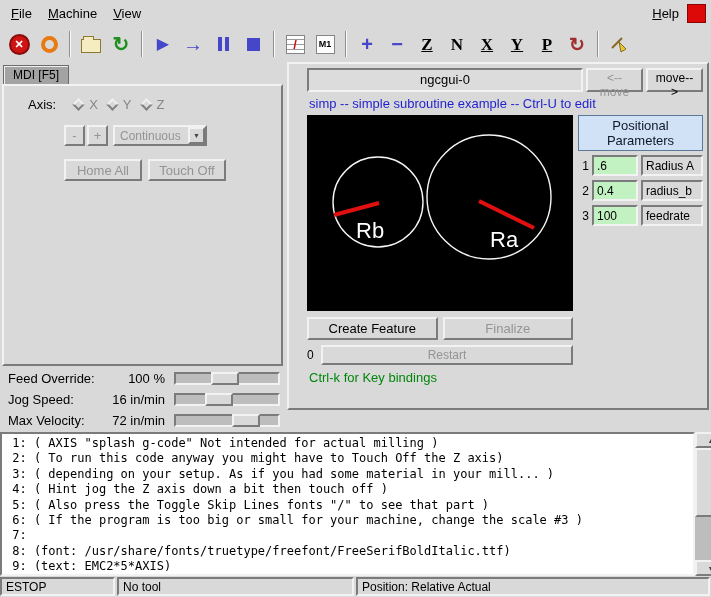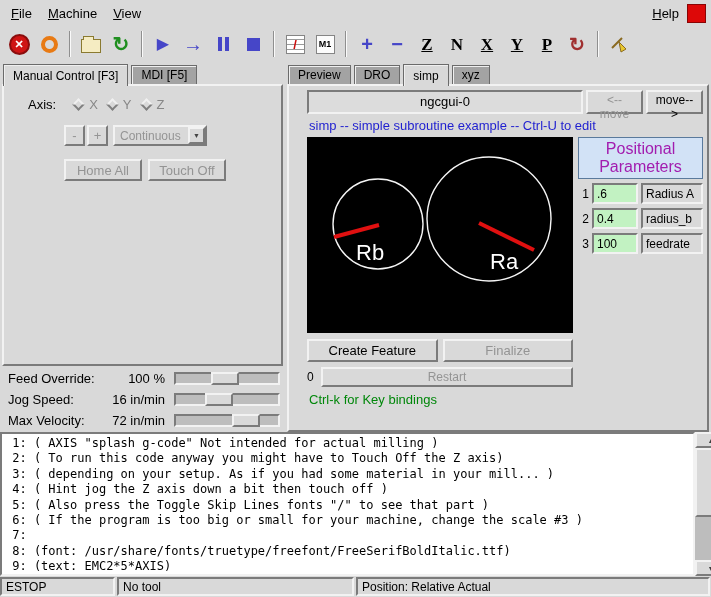--- a/index.html
+++ b/index.html
@@ -72,21 +72,21 @@
   .thumb{position:absolute;top:2px;height:13px;width:28px;background:#d9d9d9;border:2px solid;border-color:#f2f2f2 #7b7b7b #7b7b7b #f2f2f2;}
 
   
   .ngc-row{display:flex;gap:3px;padding:4px 4px 0 4px;}
   .ngc-name{flex:1;height:24px;line-height:20px;text-align:center;background:#dcdcdc;font-size:13px;}
   .btn-move{width:57px;height:24px;font-size:12px;}
   .desc{color:#1f1fd0;padding:4px 2px 4px 6px;font-size:13px;}
   .ngc-main{display:flex;gap:5px;padding:0 4px;}
   .preview-col{width:266px;flex:none;}
   .params-col{flex:1;min-width:0;}
-  .param-header{background:#d2e2f6;border:1px solid #5a7a9c;color:#a21caf;font-size:16px;text-align:center;padding:2px 0;margin-bottom:3px;}
+  .param-header{background:#d2e2f6;border:1px solid #5a7a9c;color:#0f172a;font-size:13px;text-align:center;padding:2px 0;margin-bottom:3px;}
   .param-row{display:flex;align-items:center;gap:3px;margin-top:4px;}
   .param-num{width:11px;text-align:right;font-size:12px;flex:none;}
   input.param-value{width:46px;height:21px;flex:none;background:#c2f2c2;border:2px solid;border-color:#7b7b7b #f2f2f2 #f2f2f2 #7b7b7b;font:12px "Liberation Sans",sans-serif;padding:0 3px;}
   input.param-name{flex:1;min-width:0;height:21px;background:#d9d9d9;border:2px solid;border-color:#7b7b7b #f2f2f2 #f2f2f2 #7b7b7b;font:12px "Liberation Sans",sans-serif;padding:0 3px;}
   .feature-row{display:flex;gap:5px;margin-top:6px;}
   .btn-feature{flex:1;height:23px;font-size:13px;}
   .restart-row{display:flex;align-items:center;gap:4px;margin-top:5px;}
   .restart-count{font-size:12px;width:10px;flex:none;}
   .btn-restart{flex:1;height:20px;font-size:12px;}
   .hint{color:#00870a;margin-top:5px;font-size:13px;padding-left:2px;}
@@ -186,21 +186,20 @@
         <line x1="3" y1="14" x2="13" y2="4" stroke="#8a6a20" stroke-width="2"></line>
         <path d="M10 8 L17 15 L12 18 Z" fill="#e8c830" stroke="#8a6a20" stroke-width="1"></path>
       </svg>
     </button>
   </div>
 
   <div class="main">
 
     <div class="left-col">
       <div class="tabs">
-        <span class="tab active">Manual Control [F3]</span>
         <span class="tab">MDI [F5]</span>
       </div>
       <div class="left-frame raised">
         <div class="axis-row">
           <span class="lbl">Axis:</span>
           <span class="radio"></span>
           <span class="radio-label">X</span>
           <span class="radio"></span>
           <span class="radio-label">Y</span>
           <span class="radio"></span>
@@ -241,26 +240,20 @@
           <span class="slider-value">72 in/min</span>
           <span class="slider">
             <span class="trough"></span>
             <span class="thumb" style="left:58px"></span>
           </span>
         </div>
       </div>
     </div>
 
     <div class="right-col">
-      <div class="tabs">
-        <span class="tab">Preview</span>
-        <span class="tab">DRO</span>
-        <span class="tab active">simp</span>
-        <span class="tab">xyz</span>
-      </div>
       <div class="right-frame raised">
         <div class="ngc-row">
           <div class="ngc-name sunken">ngcgui-0</div>
           <button class="btn3d btn-move dis">&lt;--move</button>
           <button class="btn3d btn-move">move--&gt;</button>
         </div>
         <div class="desc">simp -- simple subroutine example -- Ctrl-U to edit</div>
         <div class="ngc-main">
           <div class="preview-col">
             <svg viewBox="0 0 266 196" width="266" height="196" style="display:block;background:#000;">

